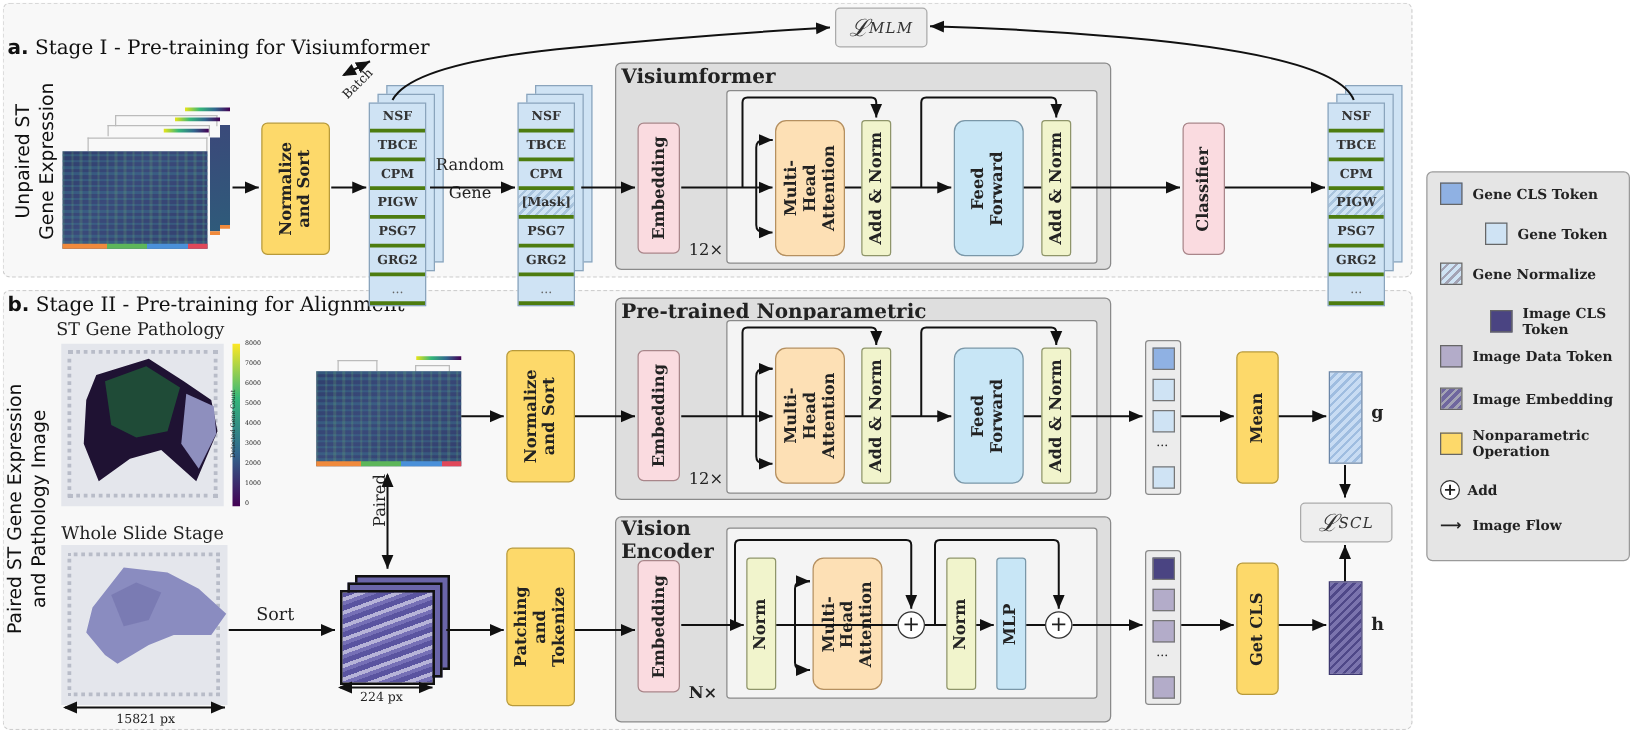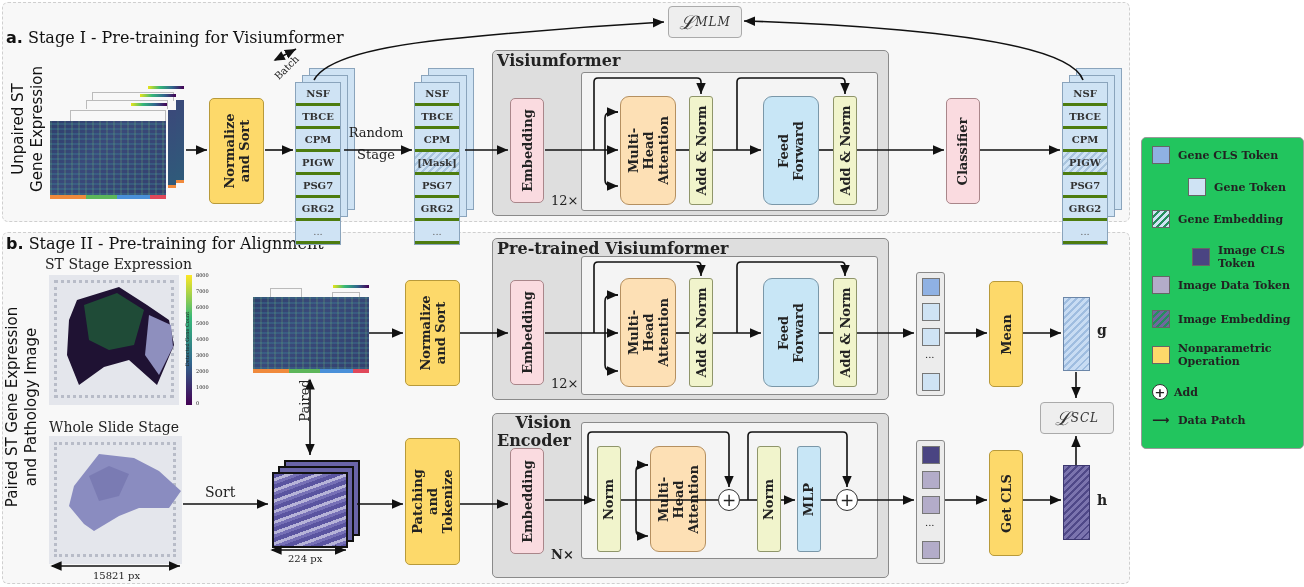--- a/index.html
+++ b/index.html
@@ -17,42 +17,42 @@
   .box span { transform:rotate(-90deg); white-space:nowrap; font-weight:bold;
               font-size:13px; text-align:center; line-height:15px; color:#222; }
   .yellow { background:#fdd96a; border-color:#b89a3a; }
   .pink { background:#fadbe0; border-color:#a9868a; }
   .orange { background:#fde0b5; border-color:#b59060; border-radius:9px; }
   .lime { background:#f1f4cc; border-color:#8f956a; border-radius:3px; }
   .blue { background:#c8e6f6; border-color:#7a97a8; border-radius:9px; }
   .blue-sm { background:#c8e6f6; border-color:#7a97a8; border-radius:3px; }
   .grey-block { position:absolute; background:#dedede; border:1.5px solid #8a8a8a; border-radius:5px; box-sizing:border-box; }
   .inner-block { position:absolute; background:#f4f4f4; border:1.5px solid #8a8a8a; border-radius:3px; box-sizing:border-box; }
-  .block-title { position:absolute; font-weight:bold; font-size:16px; color:#222; line-height:18px;text-align:right; }
+  .block-title { position:absolute; font-weight:bold; font-size:16px; color:#222; line-height:18px; }
   .rep { position:absolute; font-size:13px; color:#222; }
   .token-stack { position:absolute; }
   .tok-col { position:absolute; width:46px; background:#cfe3f4; border:1px solid #8aa4bc; box-sizing:border-box; }
   .tok { height:23px; border-bottom:3px solid #4d7c0f; font-size:10px; font-weight:bold;
          display:flex; align-items:center; justify-content:center; color:#333; box-sizing:border-box; }
   .tok.hatch { background:repeating-linear-gradient(135deg,#cfe3f4 0 3px,#a9c4dd 3px 5px); }
   .tok.dots { color:#666; font-weight:normal; }
   .heat { position:absolute; border-bottom:4px solid transparent; box-sizing:border-box;
           background:
             repeating-linear-gradient(90deg, rgba(120,200,110,0.18) 0 2px, transparent 2px 7px),
             repeating-linear-gradient(0deg, rgba(60,130,150,0.35) 0 2px, transparent 2px 5px),
             linear-gradient(135deg,#2f3f6d,#3a4a7a 40%,#33406e);
           border-image: linear-gradient(90deg,#f08a3c 0 31%,#5db65a 31% 58%,#4a90d9 58% 86%,#e0485a 86% 100%) 1; }
   .heat-side { position:absolute; width:8px; background:linear-gradient(#3a4a7a,#2f5a7a); border-bottom:3px solid #f08a3c; }
   .dendro { position:absolute; border:1px solid #bbb; border-bottom:none; }
   .cbar-mini { position:absolute; height:3px; background:linear-gradient(90deg,#e7e419,#35b779,#31688e,#440154); }
   .loss { position:absolute; background:#eeeeee; border:1.5px solid #aaa; border-radius:4px;
           font-family:"DejaVu Serif", serif; font-style:italic; font-size:19px;
           display:flex; align-items:center; justify-content:center; color:#333; }
   .loss sub { font-size:12px; letter-spacing:1px; }
-  .legend { position:absolute; background:#22c55e; border:1.5px solid #9a9a9a; border-radius:5px; }
+  .legend { position:absolute; background:#e5e5e5; border:1.5px solid #9a9a9a; border-radius:5px; }
   .leg-item { position:absolute; display:flex; align-items:center; font-size:11px; font-weight:bold; color:#222; line-height:13px; }
   .leg-sw { width:18px; height:18px; border:1px solid #666; box-sizing:border-box; margin-right:8px; flex:none; }
   .feat-col { position:absolute; background:#ececec; border:1.5px solid #8a8a8a; border-radius:3px; box-sizing:border-box; }
   .feat-sq { position:absolute; left:5px; width:18px; height:18px; border:1px solid #777; box-sizing:border-box; }
   .plus { position:absolute; width:22px; height:22px; border:1.5px solid #333; border-radius:50%; background:#fff;
           box-sizing:border-box; display:flex; align-items:center; justify-content:center; font-size:17px; line-height:1; font-family:"DejaVu Sans",sans-serif; }
   .small-text { position:absolute; font-size:10px; color:#222; white-space:nowrap; }
   .lbl { position:absolute; font-size:14px; color:#222; white-space:nowrap; }
   svg.arrows { position:absolute; left:0; top:0; }
   .tissue { position:absolute; background:#e4e6ec; }
@@ -109,21 +109,21 @@
       <div class="tok">CPM</div>
       <div class="tok">PIGW</div>
       <div class="tok">PSG7</div>
       <div class="tok">GRG2</div>
       <div class="tok dots">...</div>
     </div>
 </div>
 
 <div class="lbl" style="left:348px;top:122px;text-align:center;width:56px;line-height:22px;font-size:13px;">
   <div>Random</div>
-  <div>Stage</div>
+  <div>Gene</div>
 </div>
 
 <div class="token-stack" style="left:414px;top:68px;">
   <div class="tok-col" style="left:14px;top:0;height:142px;"></div>
   <div class="tok-col" style="left:7px;top:7px;height:142px;"></div>
   <div class="tok-col" id="stack-masked" style="left:0;top:14px;">
       <div class="tok">NSF</div>
       <div class="tok">TBCE</div>
       <div class="tok">CPM</div>
       <div class="tok hatch">[Mask]</div>
@@ -169,21 +169,21 @@
       <div class="tok">GRG2</div>
       <div class="tok dots">...</div>
     </div>
 </div>
 
 <div class="loss" style="left:668px;top:6px;width:72px;height:30px;">
   <span>ℒ</span>
     <sub>MLM</sub>
 </div>
 
-<div class="lbl" style="left:45px;top:256px;font-size:14px;">ST Stage Expression</div>
+<div class="lbl" style="left:45px;top:256px;font-size:14px;">ST Gene Pathology</div>
 
 <div>
   <div class="tissue" style="left:49px;top:275px;width:130px;height:130px;"></div>
   <div class="slide-frame" style="left:54px;top:280px;width:120px;height:118px;"></div>
   <svg class="abs" style="left:49px;top:275px;" width="130" height="130">
     <polygon points="28,25 70,12 98,30 120,45 125,70 108,110 80,85 55,92 30,110 18,80 20,45" fill="#1f1233"></polygon>
     <polygon points="35,30 68,18 95,35 85,70 60,75 40,65" fill="#1f5a38" opacity="0.8"></polygon>
     <polygon points="100,40 122,50 124,72 110,100 96,80" fill="#8e8fbe"></polygon>
   </svg>
   <div class="abs" style="left:186px;top:275px;width:6px;height:130px;background:linear-gradient(#fde725,#35b779,#31688e,#440154);"></div>
@@ -232,21 +232,21 @@
 <div class="small-text" style="left:288px;top:553px;">224 px</div>
 
 <div class="box yellow" style="left:405px;top:280px;width:55px;height:106px;">
     <span style="white-space:normal;width:80px;">Normalize and Sort</span>
   </div>
 <div class="box yellow" style="left:405px;top:438px;width:55px;height:127px;">
     <span style="white-space:normal;width:90px;">Patching and Tokenize</span>
   </div>
 
 <div class="grey-block" style="left:492px;top:238px;width:397px;height:162px;"></div>
-<div class="block-title" style="left:497px;top:240px;">Pre-trained Visiumformer</div>
+<div class="block-title" style="left:497px;top:240px;">Pre-trained Nonparametric</div>
 <div class="inner-block" style="left:581px;top:256px;width:297px;height:139px;"></div>
 <div class="box pink" style="left:510px;top:280px;width:34px;height:105px;">
     <span>Embedding</span>
   </div>
 <div class="rep" style="left:551px;top:376px;">12×</div>
 <div class="box orange" style="left:620px;top:278px;width:56px;height:109px;">
     <span style="white-space:normal;width:80px;">Multi-Head Attention</span>
   </div>
 <div class="box lime" style="left:689px;top:278px;width:24px;height:109px;">
     <span>Add &amp; Norm</span>
@@ -390,21 +390,21 @@
       <div class="leg-item" style="left: 10px; top: 8px;">
         <div class="leg-sw" style="background: rgb(143, 177, 227);"></div>
         <span>Gene CLS Token</span>
       </div>
       <div class="leg-item" style="left: 10px; top: 40px; margin-left: 36px;">
         <div class="leg-sw" style="background: rgb(207, 227, 244);"></div>
         <span>Gene Token</span>
       </div>
       <div class="leg-item" style="left: 10px; top: 72px;">
         <div class="leg-sw" style="background: repeating-linear-gradient(135deg, rgb(207, 227, 244) 0px, rgb(207, 227, 244) 3px, rgba(40, 40, 90, 0.35) 3px, rgba(40, 40, 90, 0.35) 5px);"></div>
-        <span>Gene Embedding</span>
+        <span>Gene Normalize</span>
       </div>
       <div class="leg-item" style="left: 10px; top: 106px; padding-left: 40px;">
         <div class="leg-sw" style="background: rgb(74, 68, 130);"></div>
         <span>Image CLS Token</span>
       </div>
       <div class="leg-item" style="left: 10px; top: 138px;">
         <div class="leg-sw" style="background: rgb(179, 172, 201);"></div>
         <span>Image Data Token</span>
       </div>
       <div class="leg-item" style="left: 10px; top: 172px; text-align: right;">
@@ -414,16 +414,16 @@
       <div class="leg-item" style="left: 10px; top: 204px;">
         <div class="leg-sw" style="background: rgb(253, 217, 106);"></div>
         <span style="width: 100px;">Nonparametric Operation</span>
       </div>
       <div class="leg-item" style="left: 10px; top: 246px;">
         <div class="plus" style="position: static; width: 16px; height: 16px; font-size: 13px; margin-right: 6px;">+</div>
         <span>Add</span>
       </div>
       <div class="leg-item" style="left: 10px; top: 276px;">
         <div style="width: 22px; margin-right: 4px; font-size: 12px; font-family: &quot;DejaVu Sans&quot;, sans-serif;">⟶</div>
-        <span>Data Patch</span>
+        <span>Image Flow</span>
       </div>
     </div>
 </div>
 
 </body></html>

